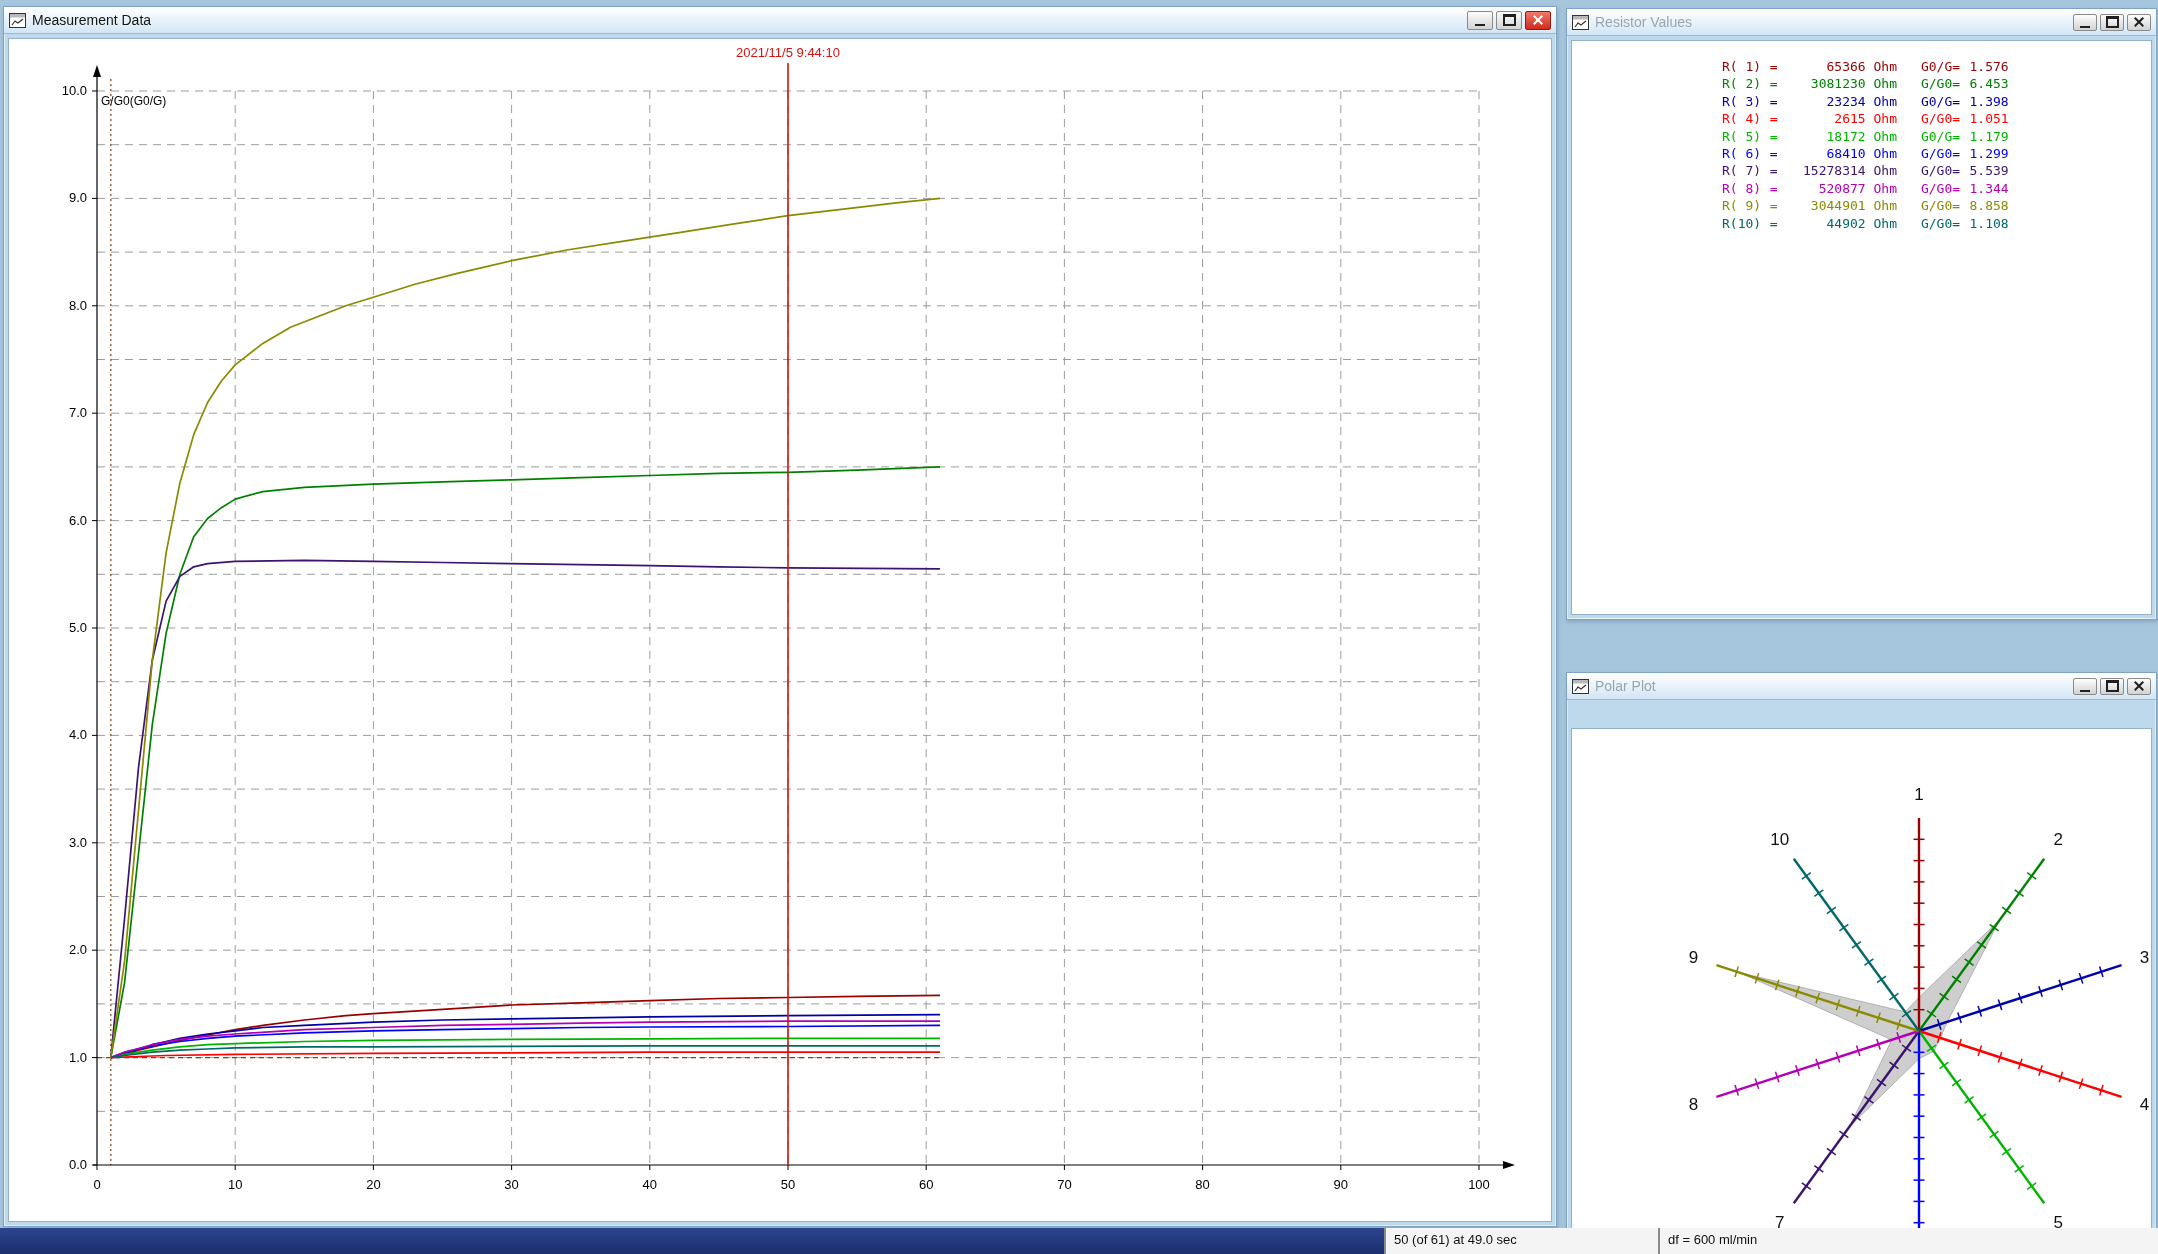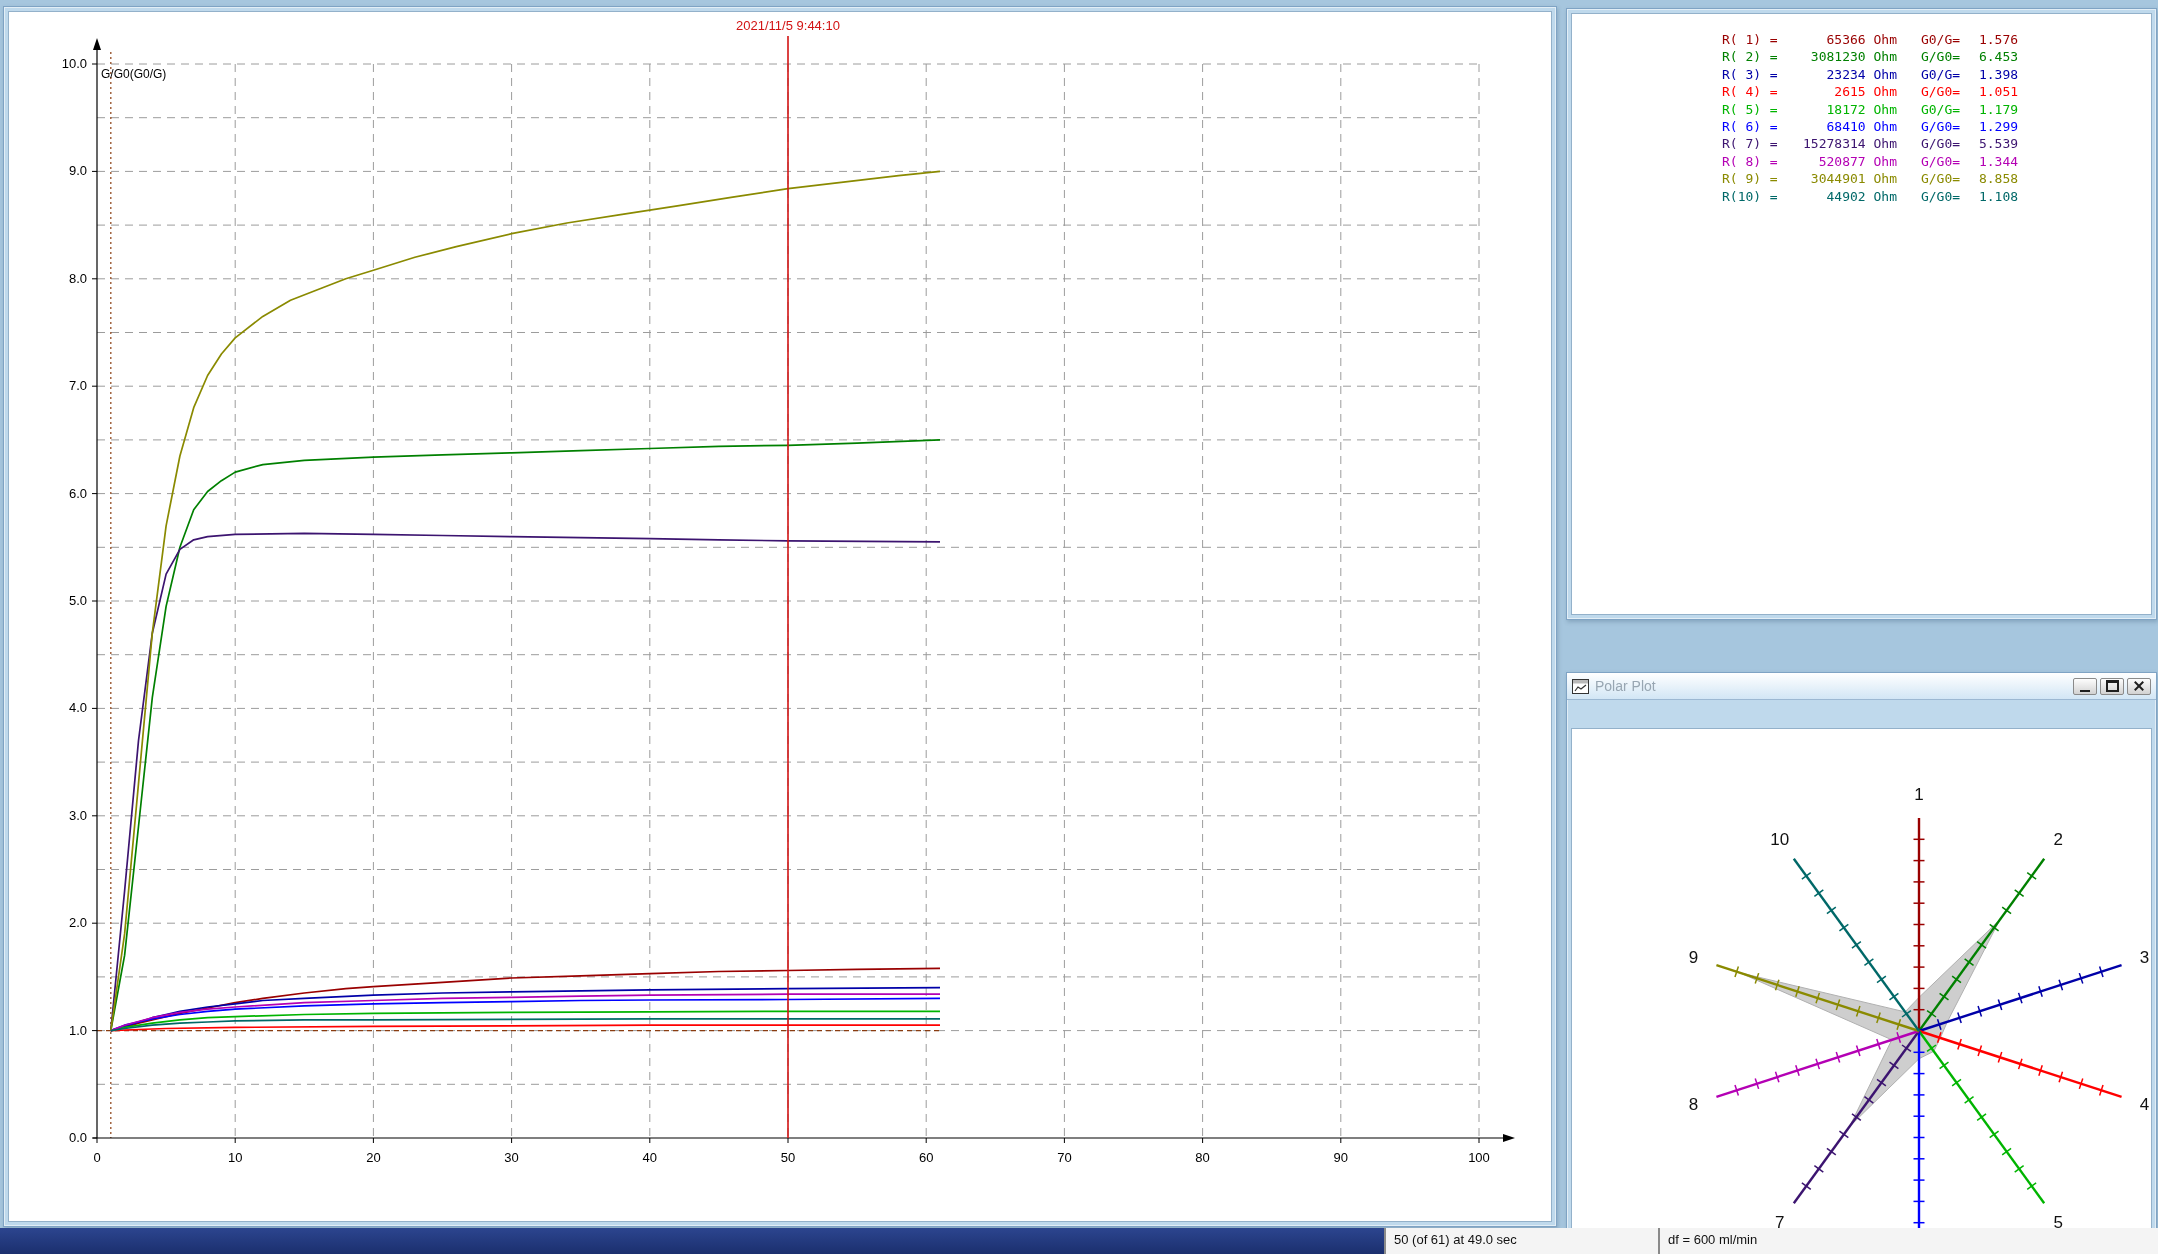--- a/index.html
+++ b/index.html
@@ -59,21 +59,21 @@
   
   .resistor-list{
     padding:17px 4px 0 150px;
     font-family:"DejaVu Sans Mono",monospace;
     font-size:13px;line-height:17.4px;white-space:pre;
   }
   .rr{display:flex;}
   .rr-name{width:40px;}
   .rr-ohm{width:88px;text-align:right;}
   .rr-rl{margin-left:24px;}
-  .rr-ratio{width:58px;text-align:right;}
+  .rr-ratio{width:58px;text-align:center;}
 
   
   .statusbar{
     position:absolute;left:0;top:1228px;width:2158px;height:26px;
     background:linear-gradient(#2c458f,#1b2f6e);
     display:flex;z-index:5;
   }
   .status-fill{width:1384px;}
   .status-panel{
     background:#f4f4f4;border-left:2px solid #8a8a8a;
@@ -82,20 +82,41 @@
   }
   .status-panel.p1{width:274px;}
   .status-panel.p2{flex:1;}
 
   svg text{font-family:"Liberation Sans",sans-serif;}
 </style>
 </head>
 <body>
 
 <div class="window" id="win-measure">
+  <div class="titlebar">
+    <span class="winicon">
+      <svg width="17" height="15" viewBox="0 0 17 15">
+        <rect x="0.5" y="0.5" width="16" height="14" fill="#ffffff" stroke="#333"></rect>
+        <rect x="1" y="1" width="15" height="3.5" fill="#b9b9b9"></rect>
+        <polyline points="3,12 6,8 9,10 14,6" fill="none" stroke="#333" stroke-width="1.2"></polyline>
+      </svg>
+    </span>
+    <span class="title">Measurement Data</span>
+    <span class="winbtns">
+      <span class="btn">
+          <span class="g-min"></span>
+        </span>
+      <span class="btn">
+          <span class="g-max"></span>
+        </span>
+      <span class="btn btn-close-active">
+          <span class="g-close"></span>
+        </span>
+    </span>
+  </div>
   <div class="client"><svg width="1540" height="1181" viewBox="0 0 1540 1181">
         <g>
           <line x1="88" y1="1072.3" x2="1470" y2="1072.3" stroke="#9c9c9c" stroke-width="1" stroke-dasharray="8 6"></line>
           <line x1="88" y1="1018.6" x2="1470" y2="1018.6" stroke="#9c9c9c" stroke-width="1" stroke-dasharray="8 6"></line>
           <line x1="88" y1="964.9" x2="1470" y2="964.9" stroke="#9c9c9c" stroke-width="1" stroke-dasharray="8 6"></line>
           <line x1="88" y1="911.2" x2="1470" y2="911.2" stroke="#9c9c9c" stroke-width="1" stroke-dasharray="8 6"></line>
           <line x1="88" y1="857.5" x2="1470" y2="857.5" stroke="#9c9c9c" stroke-width="1" stroke-dasharray="8 6"></line>
           <line x1="88" y1="803.8" x2="1470" y2="803.8" stroke="#9c9c9c" stroke-width="1" stroke-dasharray="8 6"></line>
           <line x1="88" y1="750.1" x2="1470" y2="750.1" stroke="#9c9c9c" stroke-width="1" stroke-dasharray="8 6"></line>
           <line x1="88" y1="696.4" x2="1470" y2="696.4" stroke="#9c9c9c" stroke-width="1" stroke-dasharray="8 6"></line>
@@ -188,20 +209,41 @@
           <polyline points="101.8,1018.6 115.6,1013.2 143.3,1005.7 170.9,1000.3 198.6,997.1 226.2,995.0 295.3,990.7 364.4,988.5 433.5,986.4 502.6,985.3 571.7,984.2 640.8,983.2 779.0,982.1 931.0,982.1" fill="none" stroke="#b400b4" stroke-width="1.7" stroke-linejoin="round"></polyline>
           <polyline points="101.8,1018.6 115.6,921.9 129.5,771.6 143.3,621.2 157.1,513.8 170.9,444.0 184.7,395.7 198.6,363.5 212.4,342.0 226.2,325.9 253.8,304.4 281.5,288.3 309.1,277.5 336.8,266.8 364.4,258.2 405.9,245.3 447.3,234.6 502.6,221.7 557.9,211.0 613.2,202.4 668.4,193.8 723.7,185.2 779.0,176.6 834.3,170.1 889.6,163.7 931.0,159.4" fill="none" stroke="#8a8a00" stroke-width="1.7" stroke-linejoin="round"></polyline>
           <polyline points="101.8,1018.6 115.6,1016.5 143.3,1013.2 170.9,1011.1 198.6,1010.0 226.2,1008.9 295.3,1007.9 364.4,1007.9 502.6,1007.3 640.8,1006.8 931.0,1006.8" fill="none" stroke="#006868" stroke-width="1.7" stroke-linejoin="round"></polyline>
         </g>
         <line x1="779" y1="24" x2="779" y2="1126" stroke="#d21414" stroke-width="1.6"></line>
         <text x="779" y="18" text-anchor="middle" font-size="13" fill="#d21414">2021/11/5 9:44:10</text>
       </svg></div>
 </div>
 
 <div class="window inactive" id="win-resistor">
+  <div class="titlebar">
+    <span class="winicon">
+      <svg width="17" height="15" viewBox="0 0 17 15">
+        <rect x="0.5" y="0.5" width="16" height="14" fill="#ffffff" stroke="#333"></rect>
+        <rect x="1" y="1" width="15" height="3.5" fill="#b9b9b9"></rect>
+        <polyline points="3,12 6,8 9,10 14,6" fill="none" stroke="#333" stroke-width="1.2"></polyline>
+      </svg>
+    </span>
+    <span class="title">Resistor Values</span>
+    <span class="winbtns">
+      <span class="btn">
+          <span class="g-min"></span>
+        </span>
+      <span class="btn">
+          <span class="g-max"></span>
+        </span>
+      <span class="btn">
+          <span class="g-close"></span>
+        </span>
+    </span>
+  </div>
   <div class="client resistor-list"><div class="rr" style="color: rgb(153, 0, 0);"><span class="rr-name">R( 1)</span><span> =</span><span class="rr-ohm">65366</span><span> Ohm</span><span class="rr-rl">G0/G=</span><span class="rr-ratio">1.576</span></div><div class="rr" style="color: rgb(0, 128, 0);"><span class="rr-name">R( 2)</span><span> =</span><span class="rr-ohm">3081230</span><span> Ohm</span><span class="rr-rl">G/G0=</span><span class="rr-ratio">6.453</span></div><div class="rr" style="color: rgb(0, 0, 168);"><span class="rr-name">R( 3)</span><span> =</span><span class="rr-ohm">23234</span><span> Ohm</span><span class="rr-rl">G0/G=</span><span class="rr-ratio">1.398</span></div><div class="rr" style="color: rgb(255, 0, 0);"><span class="rr-name">R( 4)</span><span> =</span><span class="rr-ohm">2615</span><span> Ohm</span><span class="rr-rl">G/G0=</span><span class="rr-ratio">1.051</span></div><div class="rr" style="color: rgb(0, 180, 0);"><span class="rr-name">R( 5)</span><span> =</span><span class="rr-ohm">18172</span><span> Ohm</span><span class="rr-rl">G0/G=</span><span class="rr-ratio">1.179</span></div><div class="rr" style="color: rgb(0, 0, 255);"><span class="rr-name">R( 6)</span><span> =</span><span class="rr-ohm">68410</span><span> Ohm</span><span class="rr-rl">G/G0=</span><span class="rr-ratio">1.299</span></div><div class="rr" style="color: rgb(60, 20, 112);"><span class="rr-name">R( 7)</span><span> =</span><span class="rr-ohm">15278314</span><span> Ohm</span><span class="rr-rl">G/G0=</span><span class="rr-ratio">5.539</span></div><div class="rr" style="color: rgb(180, 0, 180);"><span class="rr-name">R( 8)</span><span> =</span><span class="rr-ohm">520877</span><span> Ohm</span><span class="rr-rl">G/G0=</span><span class="rr-ratio">1.344</span></div><div class="rr" style="color: rgb(138, 138, 0);"><span class="rr-name">R( 9)</span><span> =</span><span class="rr-ohm">3044901</span><span> Ohm</span><span class="rr-rl">G/G0=</span><span class="rr-ratio">8.858</span></div><div class="rr" style="color: rgb(0, 104, 104);"><span class="rr-name">R(10)</span><span> =</span><span class="rr-ohm">44902</span><span> Ohm</span><span class="rr-rl">G/G0=</span><span class="rr-ratio">1.108</span></div></div>
 </div>
 
 <div class="window inactive" id="win-polar">
   <div class="titlebar">
     <span class="winicon">
       <svg width="17" height="15" viewBox="0 0 17 15">
         <rect x="0.5" y="0.5" width="16" height="14" fill="#ffffff" stroke="#333"></rect>
         <rect x="1" y="1" width="15" height="3.5" fill="#b9b9b9"></rect>
         <polyline points="3,12 6,8 9,10 14,6" fill="none" stroke="#333" stroke-width="1.2"></polyline>

